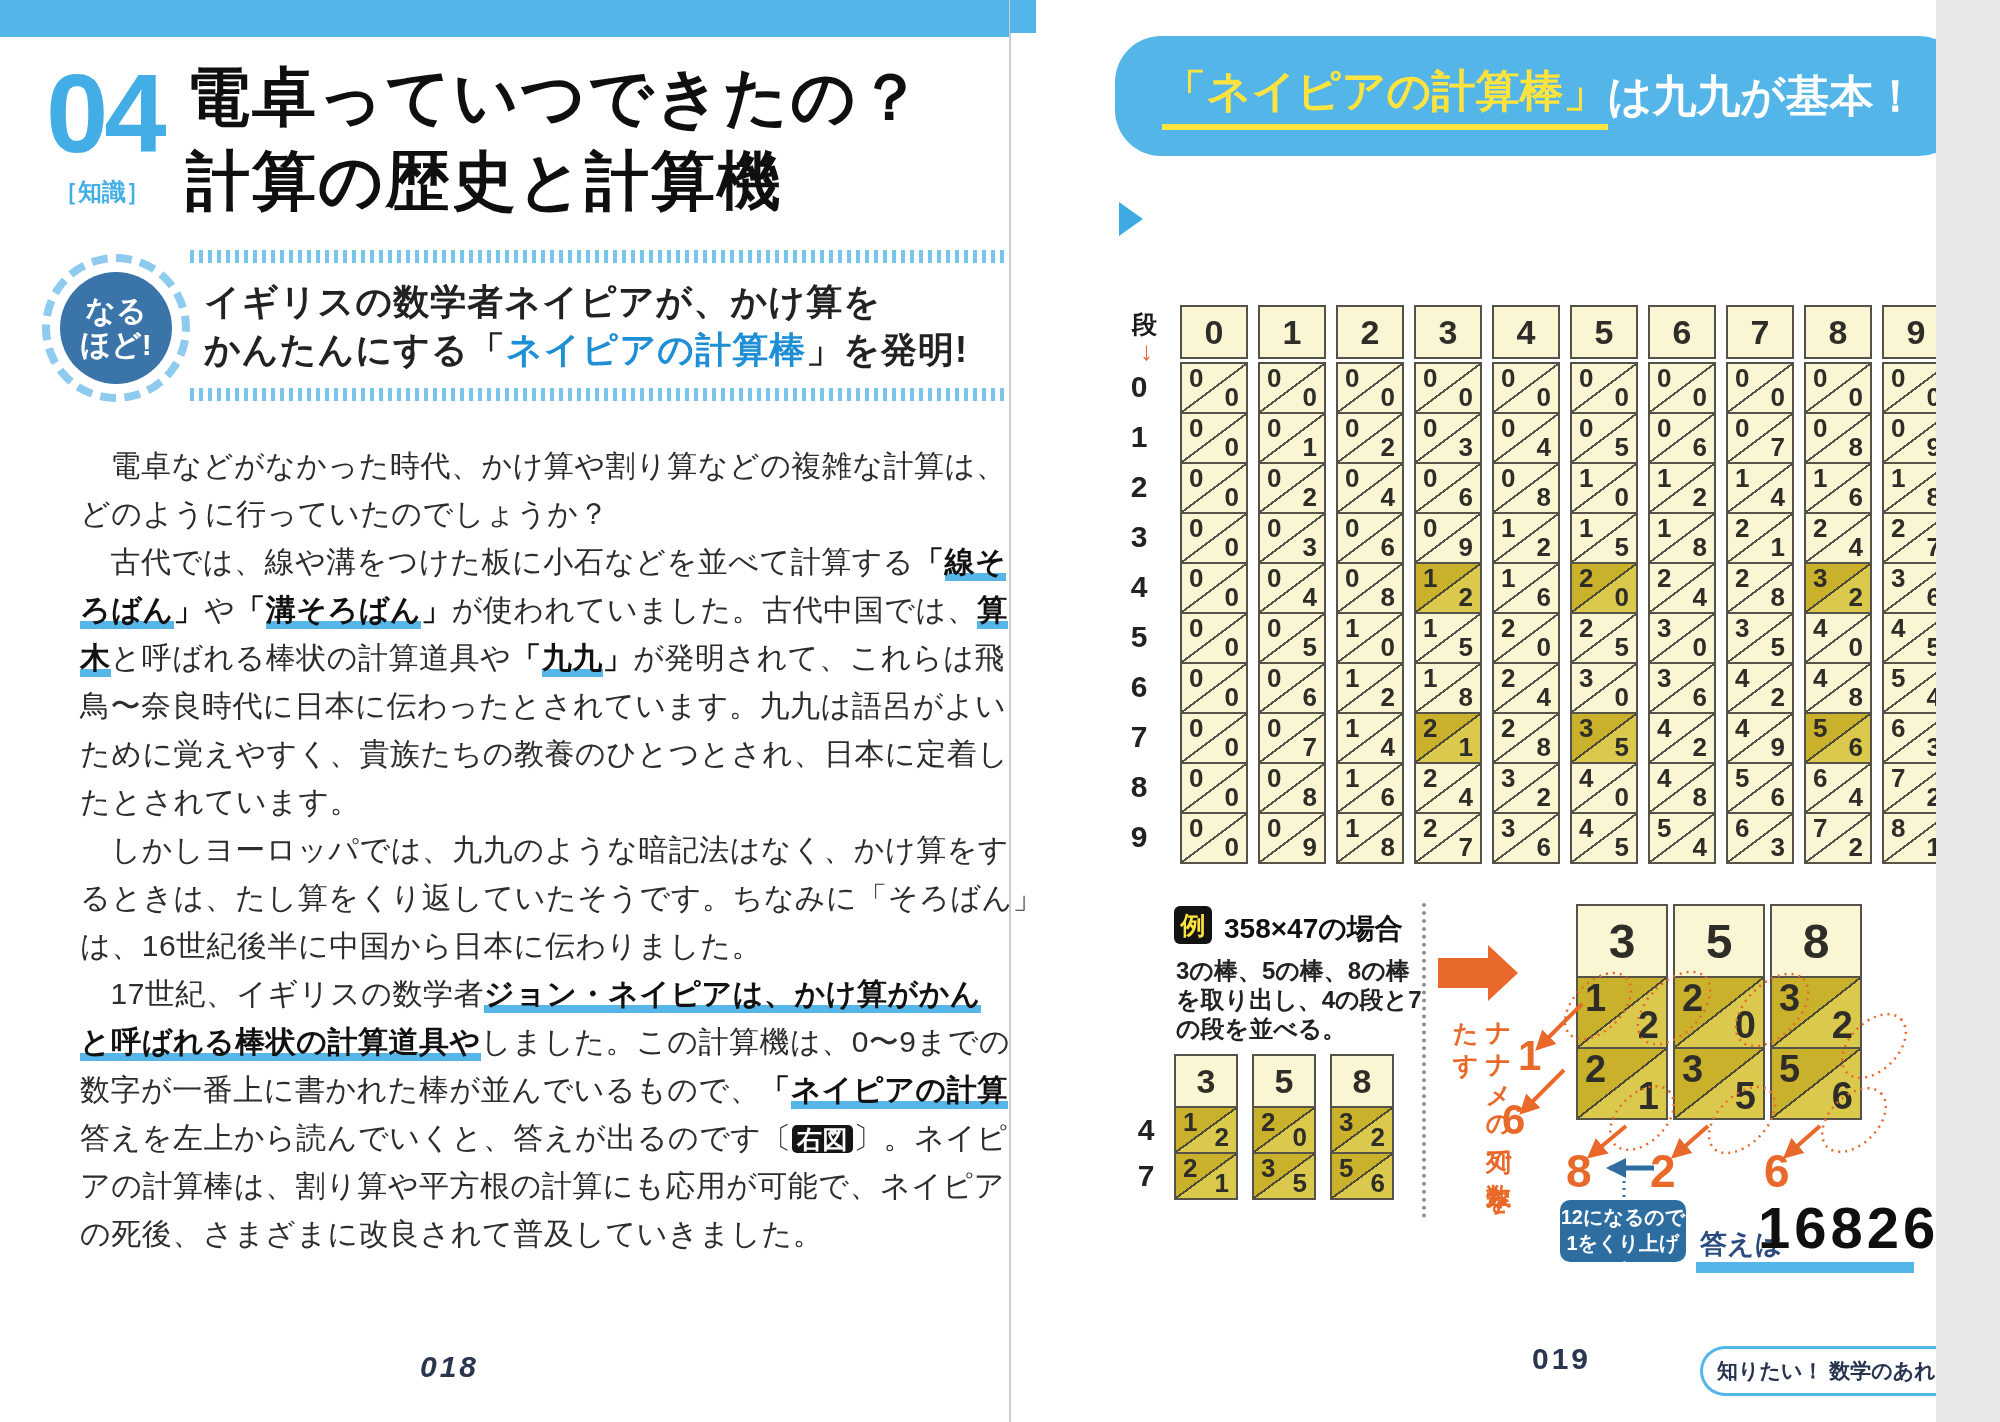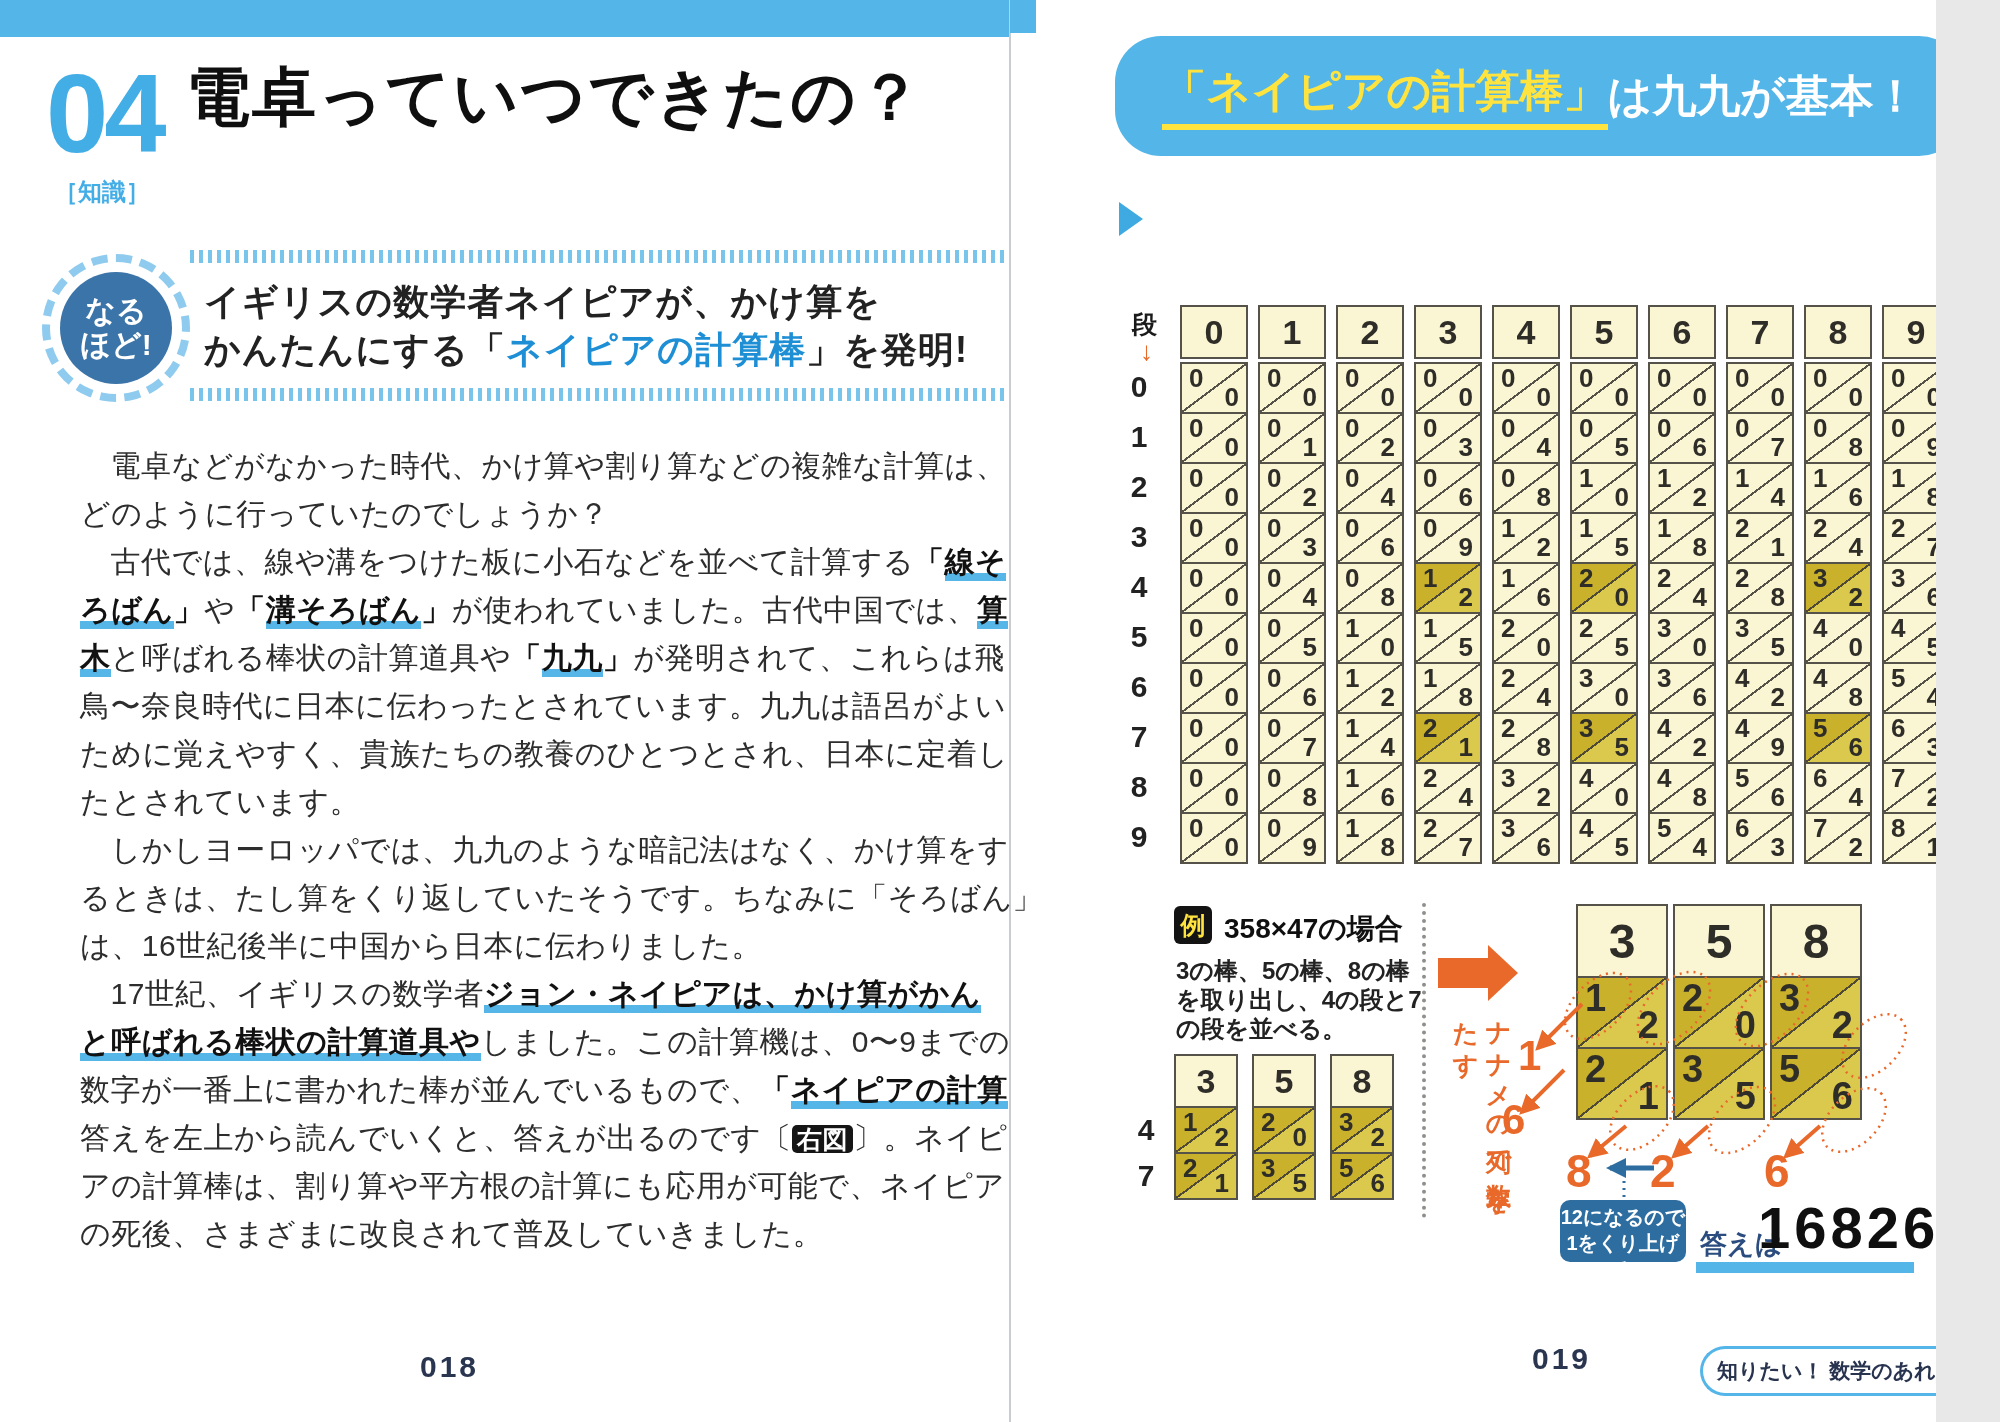--- a/index.html
+++ b/index.html
@@ -28,21 +28,21 @@
   #lead-line1{top:278px;}
   #lead-line2{top:326px;}
   .lead-kw{color:#1e8fd5;font-weight:800;}
 
   #body-text{left:80px;top:442px;width:930px;font-size:30px;letter-spacing:0.5px;color:#2d2d2d;}
   .bline{height:48px;line-height:48px;white-space:nowrap;}
   .hl{font-weight:800;color:#111;padding-bottom:3px;
       background:linear-gradient(#56b6e8 0 0) left bottom/100% 8px no-repeat;}
   .bd{font-weight:800;color:#111;}
   .box-label{background:#151515;color:#fff;border-radius:5px;padding:0 5px;font-size:25px;font-weight:700;}
-  #page-num-left{left:420px;top:1350px;font-size:30px;font-weight:700;color:#2a3550;letter-spacing:3px;}
+  #page-num-left{left:420px;top:1350px;font-size:30px;font-weight:700;color:#2a3550;letter-spacing:3px;font-style:italic;}
 
   
   #corner-blue-l{left:1010px;top:0;width:26px;height:33px;background:#54b5e8;}
   #corner-blue-r{left:1972px;top:0;width:28px;height:33px;background:#54b5e8;}
   #banner{left:1115px;top:36px;width:850px;height:120px;background:#54b5e8;border-radius:46px;
     display:flex;align-items:center;justify-content:center;font-size:44px;font-weight:800;white-space:nowrap;}
   #banner .kw{color:#ffe33e;padding-bottom:9px;
     background:linear-gradient(#ffe33e 0 0) left bottom/100% 6px no-repeat;}
   #banner .rest{color:#ffffff;}
   #sec-triangle{left:1119px;top:202px;width:0;height:0;border-left:24px solid #3fa9e2;
@@ -106,20 +106,21 @@
 <body>
 
 <div id="stage">
 
   <div class="abs" id="band-left"></div>
   <div class="abs" id="gutter"></div>
 
   <div class="abs" id="lesson-number">04</div>
   <div class="abs" id="lesson-tag">［知識］</div>
   <div class="abs title-line" id="title-line1">電卓っていつできたの？</div>
+  <div class="abs title-line" id="title-line2">計算の歴史と計算機</div>
 
   <div class="abs dotted-rule" id="lead-rule-top"></div>
   <div class="abs dotted-rule" id="lead-rule-bottom"></div>
   <div class="abs" id="badge-burst"></div>
   <div class="abs" id="badge-circle">
     <span>なる</span>
     <span>ほど!</span>
   </div>
   <div class="abs" id="lead-line1">イギリスの数学者ネイピアが、かけ算を</div>
   <div class="abs" id="lead-line2"><span>かんたんにする「</span><span class="lead-kw">ネイピアの計算棒</span><span>」を発明!</span></div>

